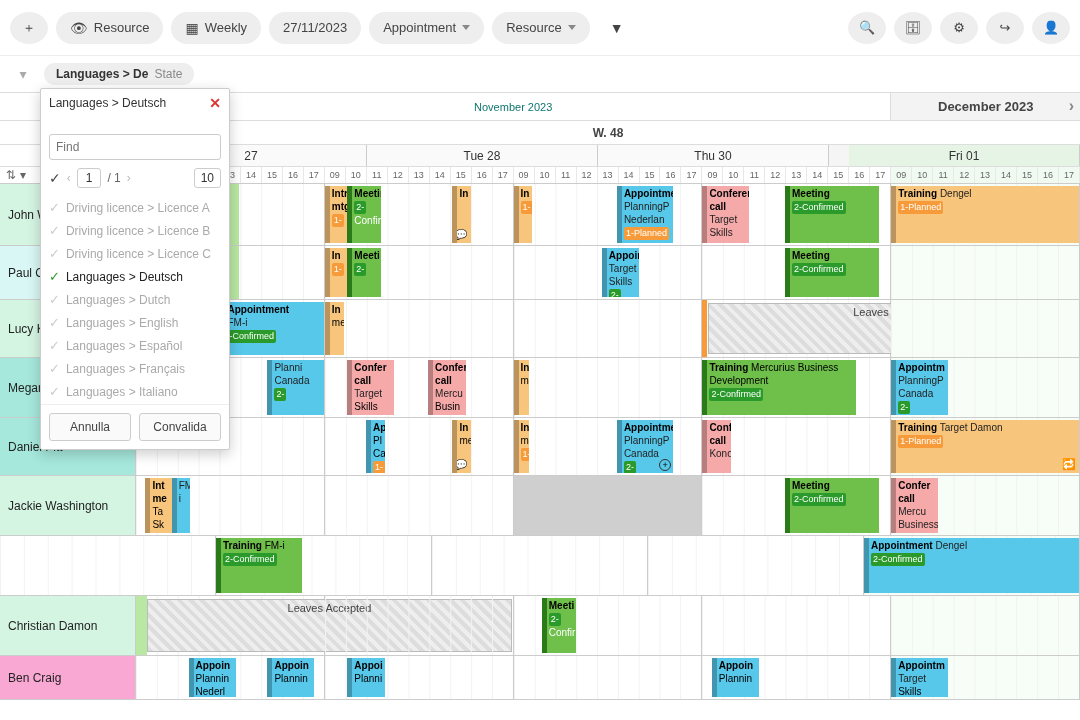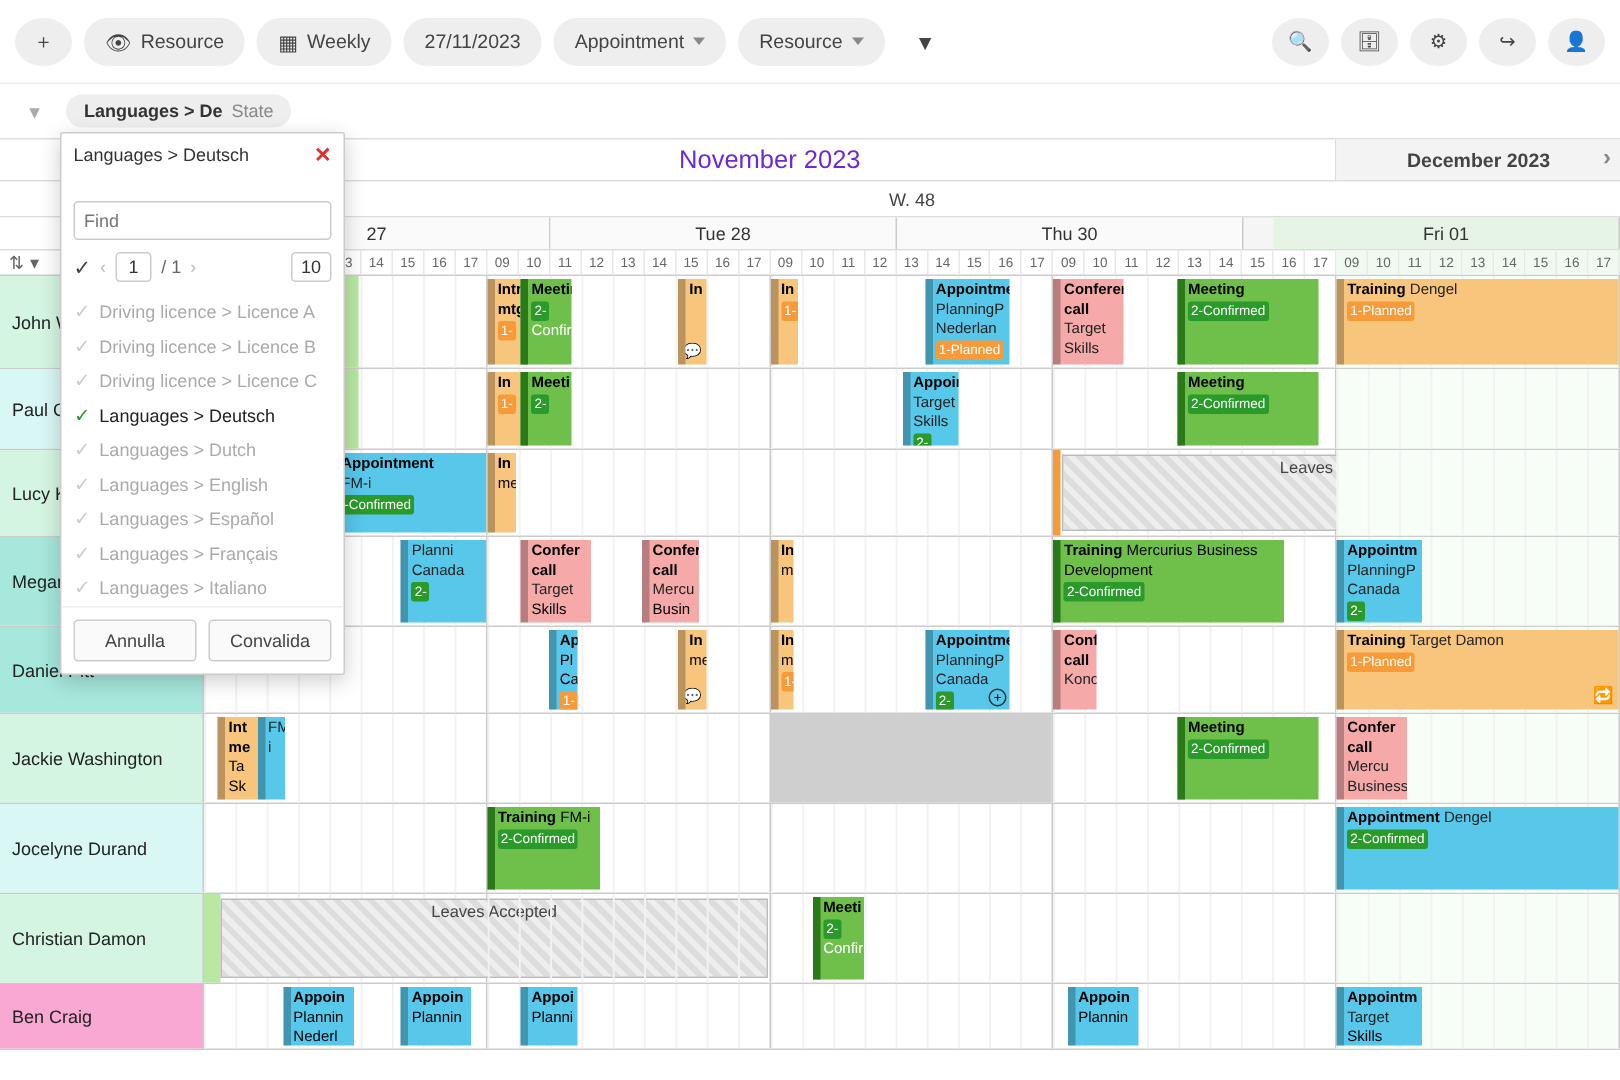--- a/index.html
+++ b/index.html
@@ -23,29 +23,29 @@
 
 .filter-bar { height: 36px; display: flex; align-items: center; padding: 0 10px; gap: 8px; }
 .funnel-gray { width: 26px; height: 26px; display: flex; align-items: center; justify-content: center; color: #aaa; font-size: 14px;}
 .chip { background: #eee; border-radius: 14px; padding: 4px 12px; font-size: 12px; display: flex; align-items: center; gap: 6px;}
 .chip-main { font-weight: bold; color: #333; }
 .chip-sub { color: #888; }
 
 
 .month-row { height: 28px; display: flex; position: relative; border-top: 1px solid #ddd; }
 .month-spacer { width: 136px; border-right: 1px solid #ddd; }
-.month-nov { flex: 4; display: flex; align-items: center; justify-content: center; font-size: 17px; color: #6d28d9; border-right: 1px solid #ddd;}
+.month-nov { flex: 4; display: flex; align-items: center; justify-content: center; font-size: 11px; color: #0f766e; border-right: 1px solid #ddd;}
 .month-dec { flex: 1; display: flex; align-items: center; justify-content: center; font-size: 13px; font-weight: bold; color: #444; background: #f3f3f3; position: relative;}
 .month-arrow-l { position: absolute; left: 146px; top: 4px; color: #888; font-size: 16px; cursor: pointer;}
 .month-arrow-r { position: absolute; right: 6px; top: 4px; color: #888; font-size: 16px; cursor: pointer;}
 
 
 .week-row { height: 24px; display: flex; border-top: 1px solid #ddd;}
 .week-spacer { width: 136px; border-right: 1px solid #ddd; }
-.week-label { flex: 1; display: flex; align-items: center; justify-content: center; font-weight: normal; font-size: 12px; color: #444;}
+.week-label { flex: 1; display: flex; align-items: center; justify-content: center; font-weight: bold; font-size: 12px; color: #444;}
 .day-row { height: 22px; display: flex; border-top: 1px solid #ddd; background: #f5f5f5;}
 .day-row .spacer { width: 136px; border-right: 1px solid #ccc; background: #fff;}
 .day-cell { flex: 1; display: flex; align-items: center; justify-content: center; font-size: 12px; color: #333; border-right: 1px solid #ccc; background: #fafafa;}
 .day-cell.fri { background: #e6f4e6; margin-left: 20px; }
 .hour-row { height: 18px; display: flex; border-top: 1px solid #ddd; border-bottom: 1px solid #ccc;}
 .hour-row .spacer { width: 136px; border-right: 1px solid #ccc; display:flex; align-items:center; padding-left: 6px; gap:4px;}
 .hour-group { flex: 1; display: flex; }
 .hour-cell { flex: 1; font-size: 9px; color: #666; display: flex; align-items: center; justify-content: center; border-right: 1px solid #e8e8e8;}
 .hour-group.fri .hour-cell { background: #f0faf0; }
 
@@ -369,21 +369,20 @@
       <div class="day-col">
         <div class="ev green" style="left:44%;width:50%"><span class="t">Meeting</span><br><span class="status-tag st-conf">2-Confirmed</span></div>
       </div>
       <div class="day-col fri">
         <div class="ev pink" style="left:0%;width:25%"><span class="t">Confer call</span><br><span class="p">Mercu</span><br><span class="p">Business</span></div>
       </div>
     </div>
   </div>
 
   <div class="res-row" style="height:60px">
-    <div class="res-name c1">Jocelyne Durand</div>
     <div class="res-body">
       <div class="day-col"></div>
       <div class="day-col">
         <div class="ev green" style="left:0%;width:40%"><span class="t">Training</span> <span class="p" style="color:#000">FM-i</span><br><span class="status-tag st-conf">2-Confirmed</span></div>
       </div>
       <div class="day-col"></div>
       <div class="day-col"></div>
       <div class="day-col fri">
         <div class="ev blue" style="left:0%;width:100%"><span class="t">Appointment</span> <span class="p">Dengel</span><br><span class="status-tag st-conf">2-Confirmed</span></div>
       </div>

